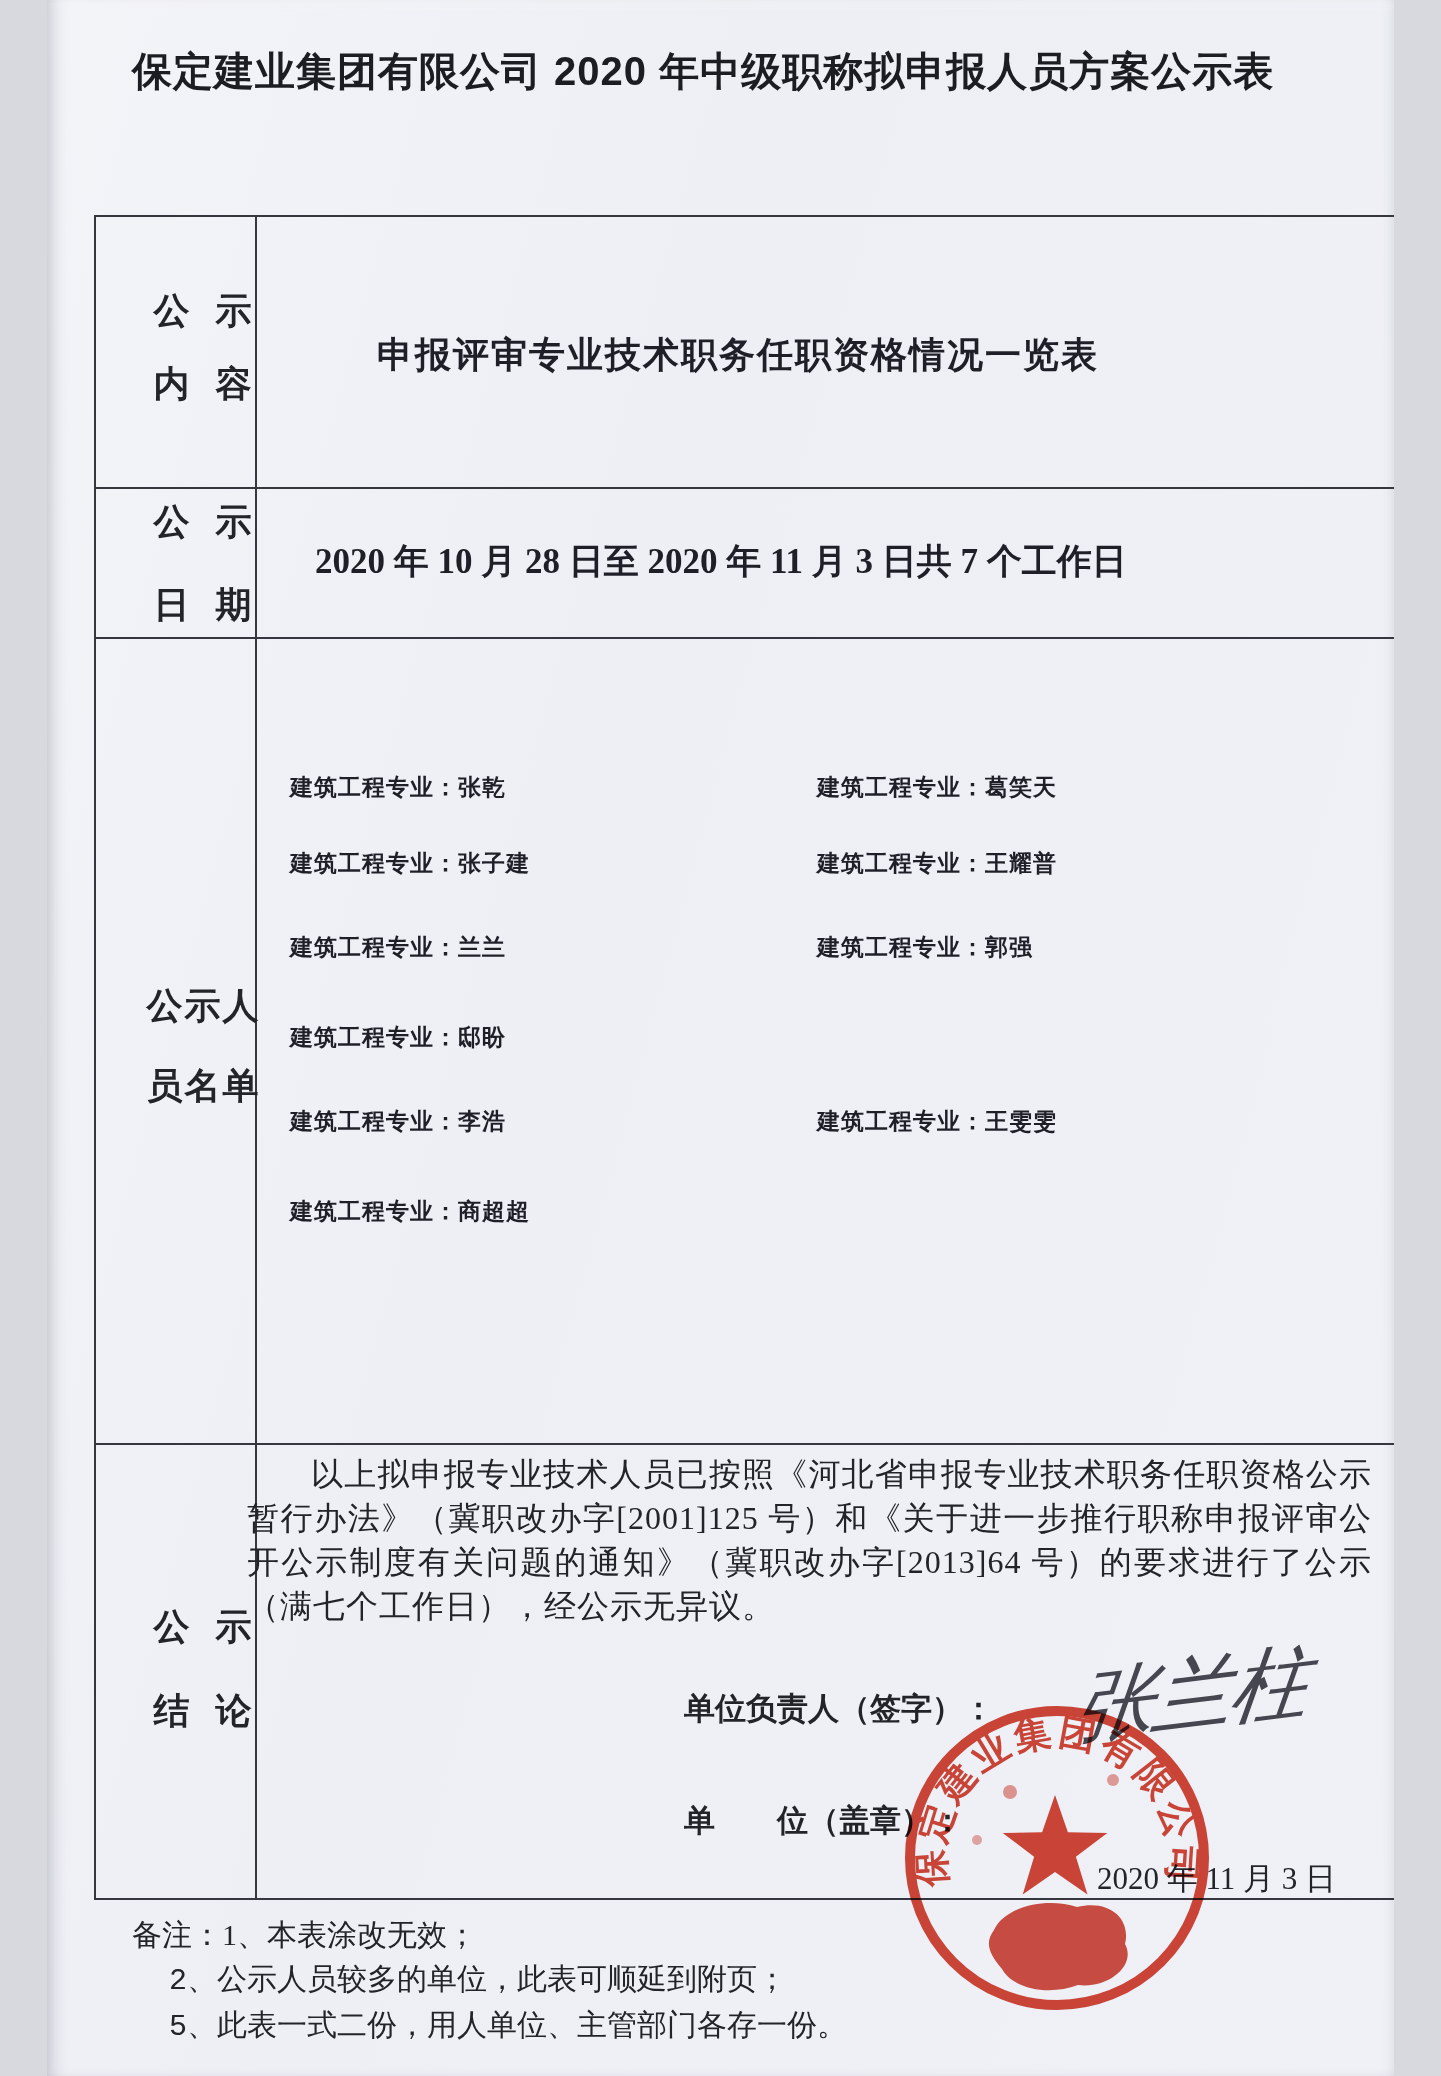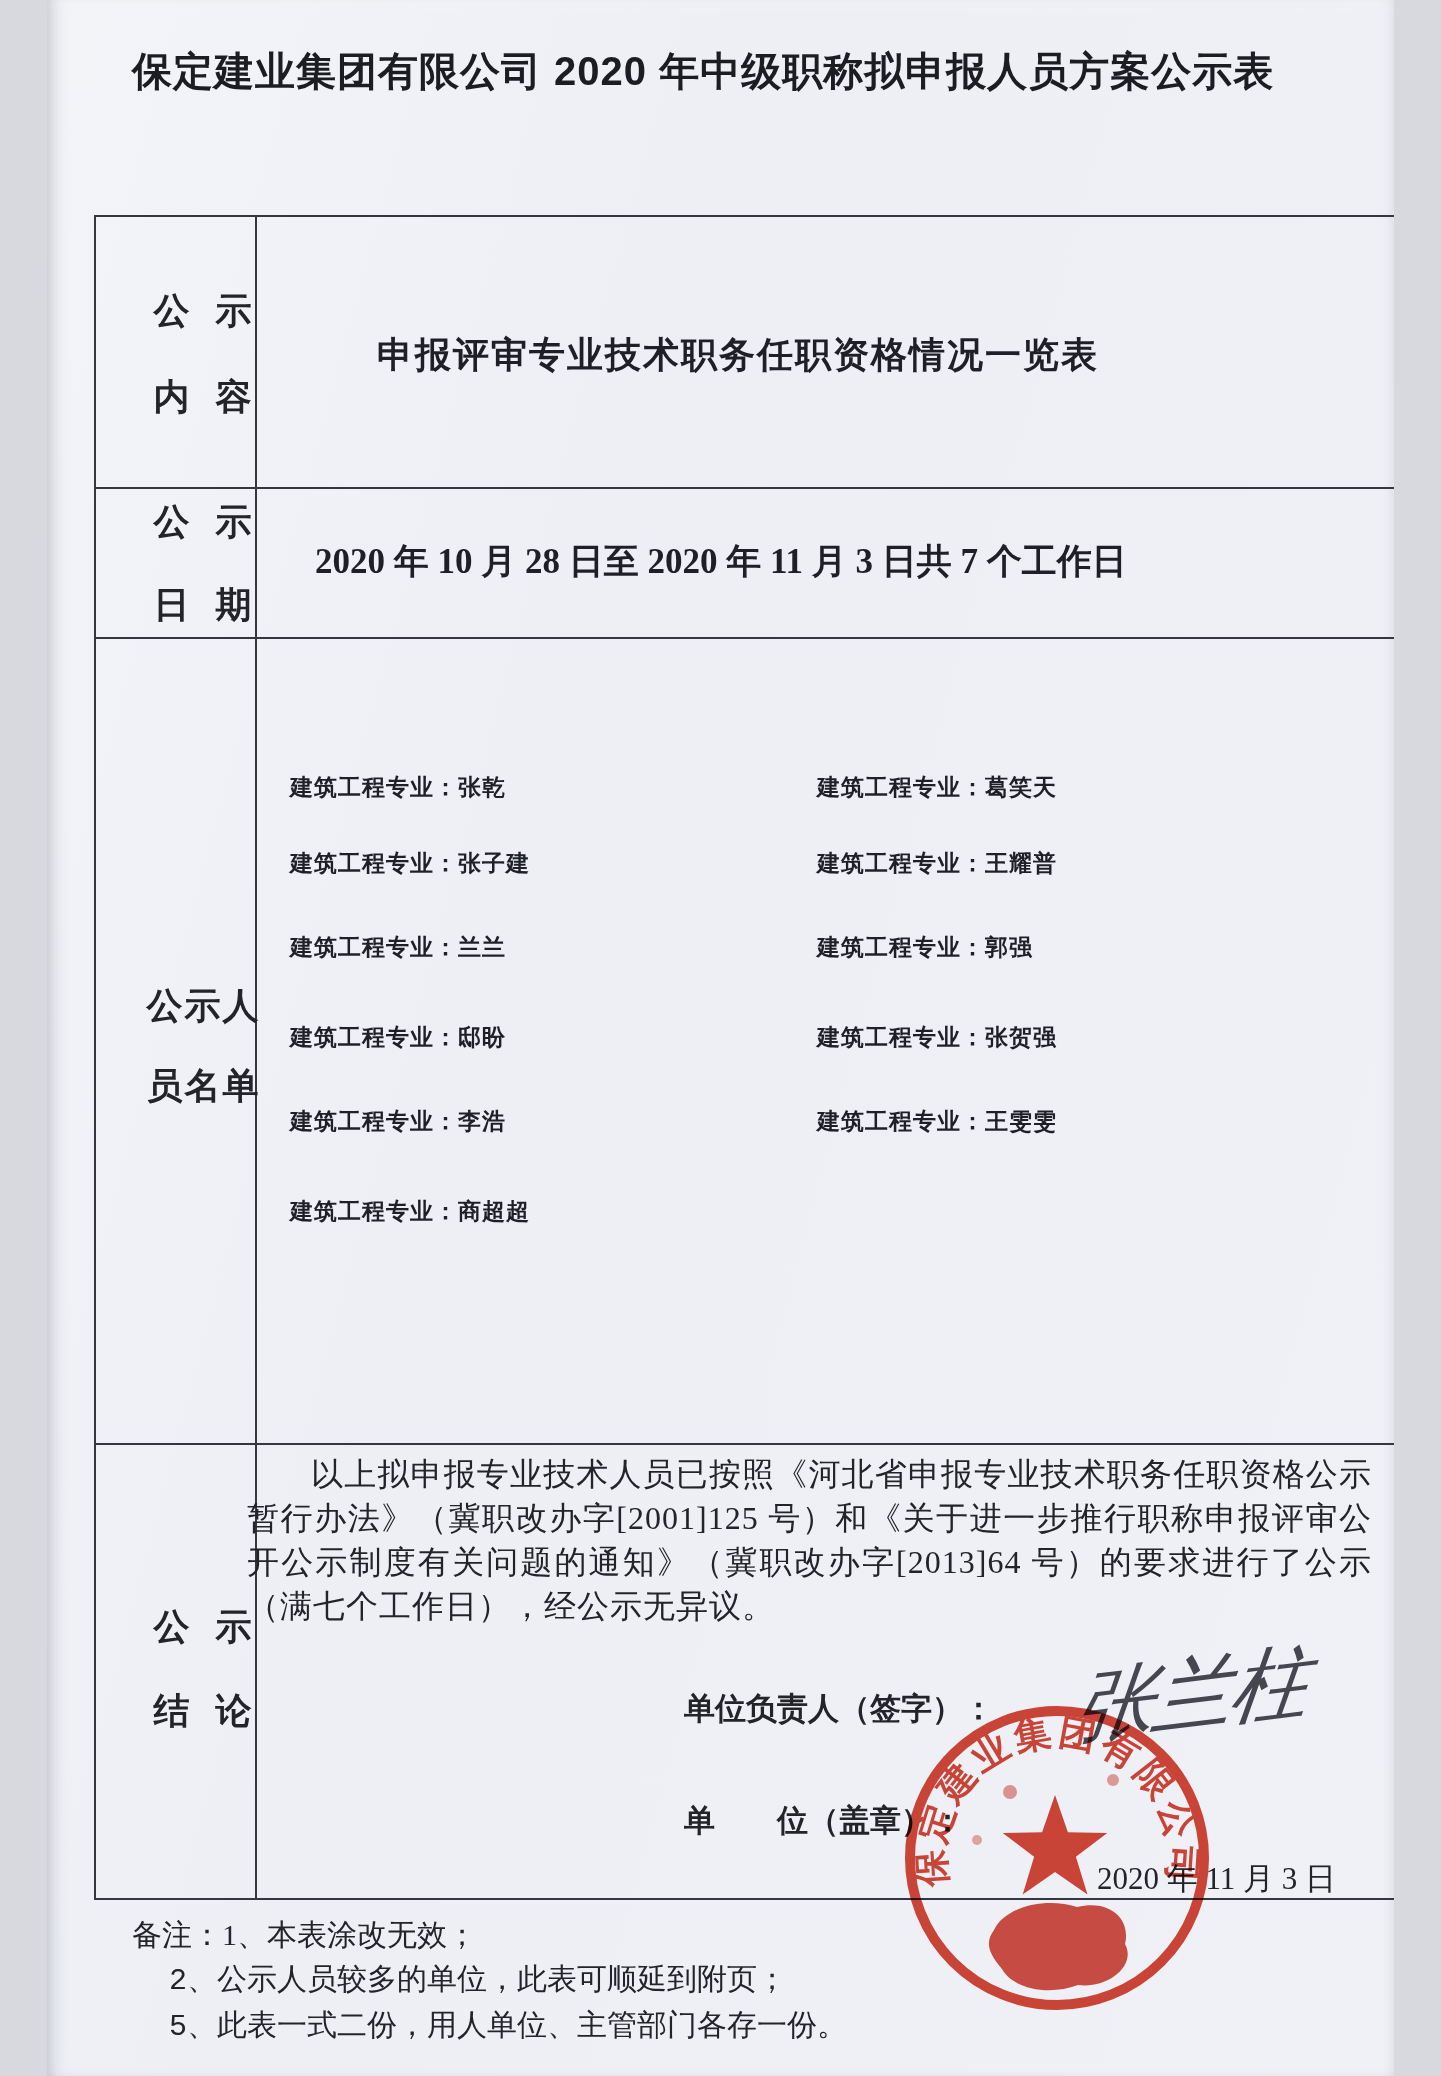--- a/index.html
+++ b/index.html
@@ -23,21 +23,21 @@
   .tframe{position:absolute;left:47px;top:215px;width:1344px;height:1681px;border:2px solid #35363e;}
   .vline{position:absolute;left:208px;top:215px;width:2px;height:1683px;background:#35363e;}
   .hline{position:absolute;left:47px;width:1348px;height:2px;background:#35363e;}
   .hl1{top:487px}.hl2{top:637px}.hl3{top:1443px}
   
   .lbl{position:absolute;left:47px;width:161px;text-align:center;
        font-weight:600;font-size:36px;color:#23242a;white-space:nowrap;padding-left:28px;}
   .lbl span{display:inline-block;}
   .lbl.sp span{letter-spacing:26px;margin-right:-26px;}
   .lbl.tight span{letter-spacing:2px;margin-right:-2px;}
-  .lr1a{top:287px}.lr1b{top:373px}
+  .lr1a{top:287px}.lr1b{top:360px}
   .lr2a{top:498px}.lr2b{top:581px}
   .lr3a{top:982px}.lr3b{top:1062px}
   .lr4a{top:1603px}.lr4b{top:1687px}
   
   .r1v{position:absolute;left:330px;top:331px;
        font-family:"Liberation Sans",sans-serif;font-weight:700;
        font-size:36px;letter-spacing:2px;color:#1f2027;white-space:nowrap;}
   .r2v{position:absolute;left:268px;top:538px;
        font-weight:700;font-size:35px;color:#1f2027;white-space:nowrap;}
   .name{position:absolute;font-family:Liberation Sans, sans-serif;font-weight:700;
@@ -88,21 +88,20 @@
 
   <div class="name ncl ny0">建筑工程专业：张乾</div>
   <div class="name ncl ny1">建筑工程专业：张子建</div>
   <div class="name ncl ny2">建筑工程专业：兰兰</div>
   <div class="name ncl ny3">建筑工程专业：邸盼</div>
   <div class="name ncl ny4">建筑工程专业：李浩</div>
   <div class="name ncl ny5">建筑工程专业：商超超</div>
   <div class="name ncr ny0">建筑工程专业：葛笑天</div>
   <div class="name ncr ny1">建筑工程专业：王耀普</div>
   <div class="name ncr ny2">建筑工程专业：郭强</div>
-  <div class="name ncr ny3">建筑工程专业：张贺强</div>
   <div class="name ncr ny4">建筑工程专业：王雯雯</div>
 
   <div class="lbl sp lr4a"><span>公示</span></div>
   <div class="lbl sp lr4b"><span>结论</span></div>
 
   <div class="para">以上拟申报专业技术人员已按照《河北省申报专业技术职务任职资格公示暂行办法》（冀职改办字[2001]125 号）和《关于进一步推行职称申报评审公开公示制度有关问题的通知》（冀职改办字[2013]64 号）的要求进行了公示（满七个工作日），经公示无异议。</div>
   <div class="signer">单位负责人（签字）：</div>
   <div class="unit">单　　位（盖章）：</div>
   <div class="docdate">2020 年 11 月 3 日</div>
   <div class="signature">张兰柱</div>

